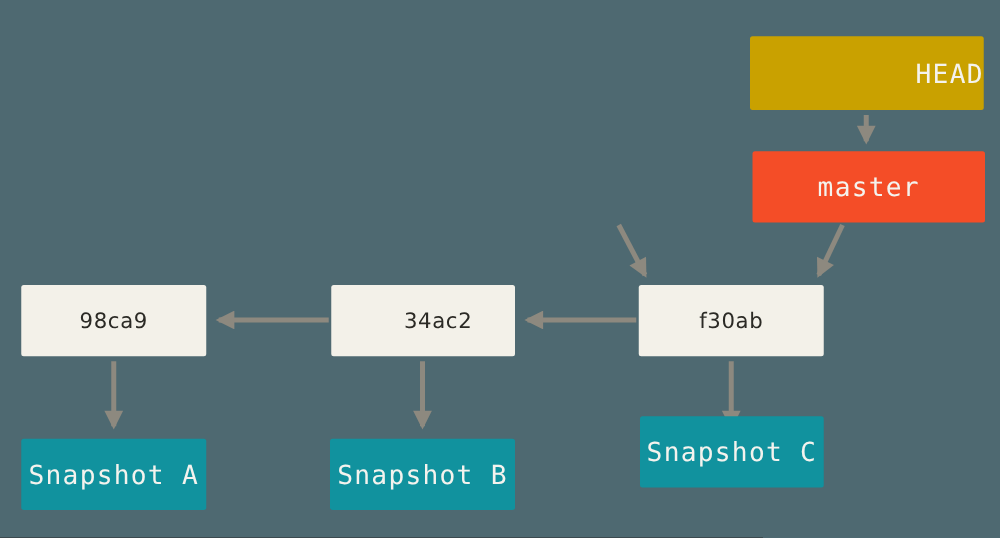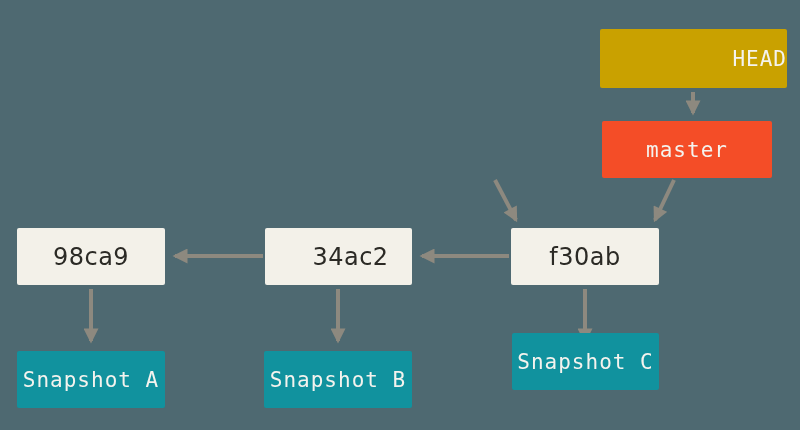--- a/index.html
+++ b/index.html
@@ -16,27 +16,27 @@
     border-radius:2px;
     font-size:21px;
     letter-spacing:1px;
     box-sizing:border-box;
   }
   .node.ref{ background:#f44d27; color:#f4f3ee; }
   .node.head{ background:#c9a100; color:#f4f3ee; }
   .node.commit{
     background:#f3f1e9; color:#2b2a25;
     font-family:"DejaVu Sans","Liberation Sans",sans-serif;
-    font-size:24px; letter-spacing:0.5px;
+    font-size:17px; letter-spacing:0.5px;
   }
   .node.snapshot{ background:#11929e; color:#f4f3ee; }
 
   #node-head      { left:600px; top:29px;  width:187px; height:59px;justify-content:flex-end; }
   #node-v1        { left:409px; top:121px; width:185px; height:57px; }
-  #node-master    { left:602px; top:121px; width:170px; height:57px; }
+  #node-master    { left:602px; top:121px; width:186px; height:57px; }
   #node-98ca9     { left:17px;  top:228px; width:148px; height:57px; }
   #node-34ac2     { left:265px; top:228px; width:147px; height:57px;padding-left:24px; }
   #node-f30ab     { left:511px; top:228px; width:148px; height:57px; }
   #node-snapshot-a{ left:17px;  top:351px; width:148px; height:57px; }
   #node-snapshot-b{ left:264px; top:351px; width:148px; height:57px; }
   #node-snapshot-c{ left:512px; top:333px; width:147px; height:57px; }
 
   #arrows{ position:absolute; left:0; top:0; width:800px; height:430px; pointer-events:none; }
   #arrows line{ stroke:#8d897f; stroke-width:4; }
 </style>

